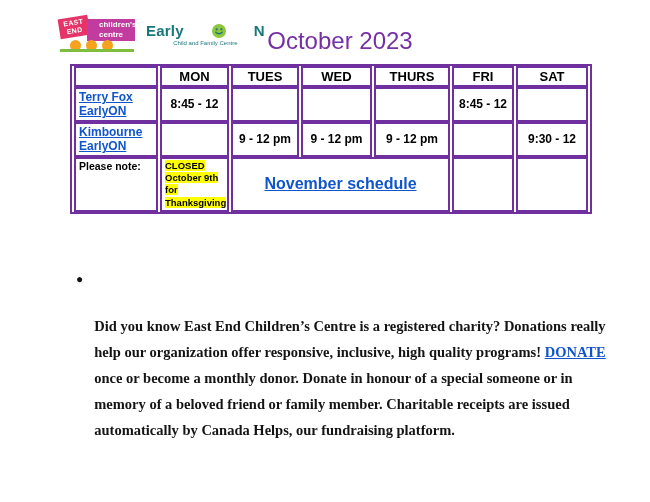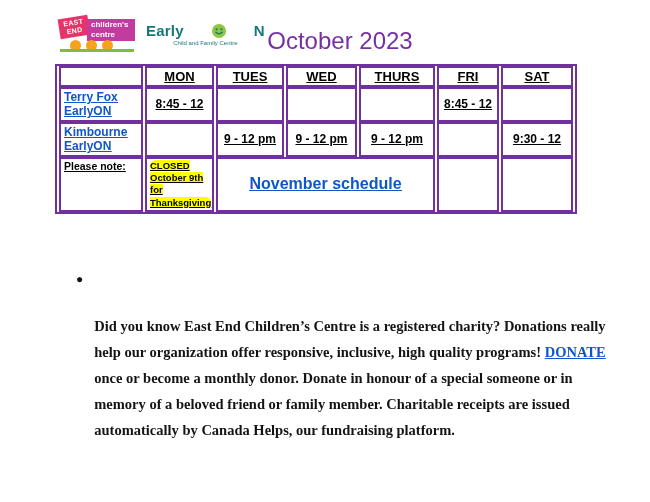--- a/index.html
+++ b/index.html
@@ -8,52 +8,52 @@
 
   
   .logos { position:absolute; left:58px; top:14px; display:flex; gap:8px; }
   .eec-logo { position:relative; width:80px; height:44px; }
   .eec-badge { position:absolute; left:1px; top:3px; width:30px; height:20px;
     background:#E63368; transform:rotate(-9deg); color:#fff; font-weight:bold;
     font-size:7px; line-height:1.15; display:flex; flex-direction:column;
     align-items:center; justify-content:center; letter-spacing:.3px; }
   .eec-namebox { position:absolute; left:29px; top:5px; width:48px; height:22px;
     background:#C13C9E; color:#fff; font-weight:bold; font-size:8px; line-height:1.2;
-    display:flex; flex-direction:column; justify-content:center; padding-left:4px; }
+    display:flex; flex-direction:column; justify-content:center; padding-left:12px; }
   .eec-dots { position:absolute; left:12px; top:26px; display:flex; gap:5px; }
   .eec-dot { width:11px; height:11px; border-radius:50%; background:#F6A21E; }
   .eec-line { position:absolute; left:2px; top:35px; width:74px; height:2.5px; background:#7DBE3F; }
 
   .earlyon-logo { padding-top:8px; }
   .earlyon-word { color:#17777B; font-weight:bold; font-size:15px; display:flex; align-items:center; letter-spacing:.2px;gap:27px; }
   .earlyon-word svg { margin:0 1px 0 1px; display:block; }
   .earlyon-tagline { font-size:6px; color:#17777B; margin-top:1px; text-align:center; }
 
   
   .doc-title { position:absolute; left:0; right:0; top:27px; text-align:center;
     padding-left:30px; color:#7630A6; font-size:24px; font-weight:normal; }
 
   
-  table.sched { position:absolute; left:55px; top:64px; width:518px;
+  table.sched { position:absolute; left:70px; top:64px; width:518px;
     table-layout:fixed; border-collapse:separate; border-spacing:2px 0;
-    border:2px solid #7030A0;text-decoration:underline; }
+    border:2px solid #7030A0; }
   table.sched td, table.sched th { border:2px solid #7030A0; padding:1px 3px; overflow:hidden; }
   tr.r-head  { height:20px; }
   tr.r-terry { height:34px; }
   tr.r-kimb  { height:31px;margin-top:48px; }
   tr.r-baby  { height:46px; }
   tr.r-note  { height:47px; }
   th.day { font-size:13px; font-weight:bold; text-align:center; vertical-align:middle; color:#000; }
   td.label-cell { vertical-align:top; text-align:left; font-size:12px; font-weight:bold; line-height:1.2; }
   a.cell-link { color:#1155CC; text-decoration:underline; font-weight:bold; cursor:pointer; }
   td.time-cell { font-size:12px; font-weight:bold; text-align:center; vertical-align:middle; line-height:1.25; }
   td.small-cell { font-size:8.5px; font-weight:bold; text-align:left; vertical-align:top; line-height:1.2; }
   td.note-label { font-size:10.5px; font-weight:bold; vertical-align:top; }
   td.closed-cell { font-size:9.5px; font-weight:bold; vertical-align:top; line-height:1.3; }
-  td.closed-cell span { background:#FFFF00;border-radius:14px; }
+  td.closed-cell span { background:#FFFF00; }
   td.nov-cell { text-align:center; vertical-align:middle; }
   td.nov-cell a { font-size:16px; }
 
   
   .donate-para { position:absolute; left:76px; top:266px; width:548px; display:flex; }
   .bullet { font-size:12px; line-height:26px; margin-right:11px; color:#111; }
   .para-text { font-family:"Liberation Serif", serif; font-weight:bold; font-size:14.5px;
     line-height:26px; color:#141414;margin-top:47px; }
   a.donate-link { color:#1155CC; text-decoration:underline; font-weight:bold; cursor:pointer; }
 </style>

